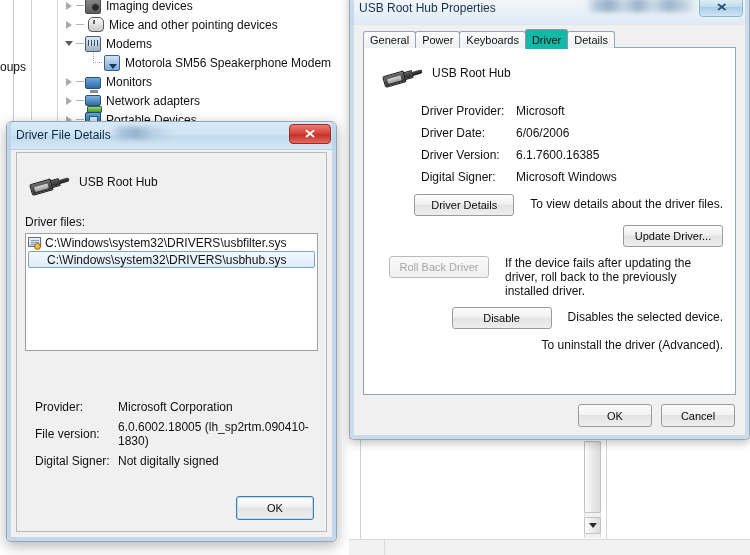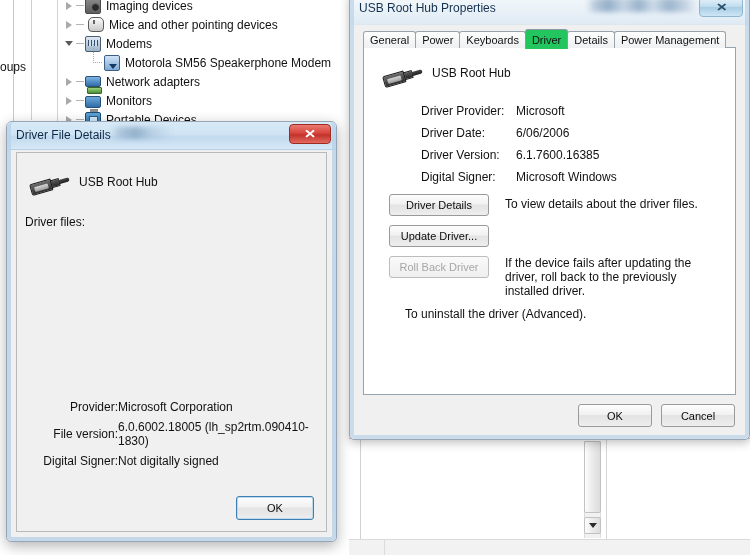--- a/index.html
+++ b/index.html
@@ -139,21 +139,21 @@
     display: flex; align-items: center; justify-content: center;
     font-size: 11px; color: #111;
     background: linear-gradient(#fdfdfd,#eef0f2);
     border: 1px solid #97a3ad; border-bottom: none;
     border-radius: 3px 3px 0 0;
     margin-right: -1px;
     cursor: pointer;
   }
   .tab.active {
     height: 20px;
-    background: #22c55e;
+    background: #14b8a6;
     border-color: #8c98a3;
     position: relative; z-index: 4;
     margin-bottom: -1px;
     font-weight: normal;
   }
   .tabpanel {
     position: absolute; left: 13px; top: 52px; right: 13px; bottom: 44px;
     background: #ffffff;
     border: 1px solid #97a3ad;
     z-index: 2;
@@ -180,21 +180,21 @@
     background: linear-gradient(#4a4a4a,#1e1e1e); border-radius: 0 2px 2px 0;
   }
   .dev-name { font-size: 12px; color: #111; margin-left: 8px; margin-top: 6px; }
 
   .info-grid { position: absolute; left: 57px; top: 52px; }
   .info-row { display: flex; height: 22px; align-items: center; font-size: 12px; color: #111; }
   .info-key { width: 95px; }
   .info-val { }
 
   .action-list { position: absolute; left: 25px; top: 146px; right: 12px; }
-  .action-row { display: flex; align-items: flex-start; margin-bottom: 9px; }
+  .action-row { display: flex; align-items: flex-start; margin-bottom: 9px; justify-content: flex-end; }
   .win-btn {
     width: 100px; height: 22px; flex: 0 0 100px;
     background: linear-gradient(#fdfdfd 0%, #f1f1f1 46%, #e3e3e3 50%, #eeeeee 100%);
     border: 1px solid #9a9a9a; border-radius: 3px;
     font-size: 11px; color: #0b0b0b; font-family: "Liberation Sans", sans-serif;
     display: flex; align-items: center; justify-content: center;
     cursor: pointer;
   }
   .win-btn.disabled { color: #a6a6a6; border-color: #bcbcbc;
     background: linear-gradient(#fafafa,#efefef); cursor: default; }
@@ -277,21 +277,21 @@
     background:#8899aa;
   }
   .file-icon .badge {
     position: absolute; left: 6px; top: 7px; width: 7px; height: 7px;
     background: radial-gradient(circle at 40% 35%, #ffd25a, #d79b12);
     border: 1px solid #9a6c06; border-radius: 50%;
   }
 
   .dfd-info { position: absolute; left: 18px; top: 240px; right: 10px; }
   .dfd-info-row { display: flex; height: 27px; align-items: center; font-size: 12px; color: #111; }
-  .dfd-info-key { width: 83px; flex: 0 0 83px; text-align: right; }
+  .dfd-info-key { width: 83px; flex: 0 0 83px; }
 
   .dfd-footer { position: absolute; right: 12px; bottom: 11px; }
   .btn-default {
     width: 78px; height: 24px;
     background: linear-gradient(#fdfdfd 0%, #f1f1f1 46%, #e3e3e3 50%, #eeeeee 100%);
     border: 1px solid #3c7fb1; border-radius: 3px;
     box-shadow: 0 0 0 1px #bcd9ee inset;
     font-size: 11px; color: #0b0b0b;
     display: flex; align-items: center; justify-content: center;
     cursor: pointer;
@@ -375,31 +375,31 @@
         <span class="tree-dots"></span>
         <span class="tree-icon ic-modem-dev"></span>
         <span class="tree-label">Motorola SM56 Speakerphone Modem</span>
       </div>
 
       <div class="tree-row">
         <span class="tw">
             <span class="arrow-hollow"></span>
           </span>
         <span class="tree-dash"></span>
-        <span class="tree-icon ic-network"></span>
-        <span class="tree-label">Network adapters</span>
+        <span class="tree-icon ic-monitor"></span>
+        <span class="tree-label">Monitors</span>
       </div>
 
       <div class="tree-row">
         <span class="tw">
             <span class="arrow-hollow"></span>
           </span>
         <span class="tree-dash"></span>
-        <span class="tree-icon ic-monitor"></span>
-        <span class="tree-label">Monitors</span>
+        <span class="tree-icon ic-network"></span>
+        <span class="tree-label">Network adapters</span>
       </div>
 
       <div class="tree-row">
         <span class="tw">
             <span class="arrow-hollow"></span>
           </span>
         <span class="tree-dash"></span>
         <span class="tree-icon ic-portable"></span>
         <span class="tree-label">Portable Devices</span>
       </div>
@@ -429,21 +429,20 @@
         <span class="x">✕</span>
       </div>
     </div>
 
     <div class="tabstrip">
       <div class="tab">General</div>
       <div class="tab">Power</div>
       <div class="tab">Keyboards</div>
       <div class="tab active">Driver</div>
       <div class="tab">Details</div>
-      <div class="tab">Power Management</div>
     </div>
 
     <div class="tabpanel">
 
       <div class="dev-head">
         <span class="usb-icon-wrap">
           <span class="usb-plug">
             <span class="body"></span>
               <span class="neck"></span>
               <span class="cord"></span>
@@ -480,20 +479,24 @@
 
         <div class="action-row">
           <button class="win-btn">Update Driver...</button>
         </div>
 
         <div class="action-row two-line">
           <button class="win-btn disabled">Roll Back Driver</button>
           <span class="action-desc">If the device fails after updating the driver, roll back to the previously installed driver.</span>
         </div>
 
+        <div class="action-row">
+          <button class="win-btn">Disable</button>
+          <span class="action-desc">Disables the selected device.</span>
+        </div>
 
         <div class="action-row uninstall">
           <span class="action-desc">To uninstall the driver (Advanced).</span>
         </div>
 
       </div>
     </div>
 
     <div class="props-footer">
       <button class="win-btn">OK</button>
@@ -520,20 +523,32 @@
             <span class="body"></span>
               <span class="neck"></span>
               <span class="cord"></span>
           </span>
         </span>
         <span class="dev-name">USB Root Hub</span>
       </div>
 
       <div class="dfd-files-label">Driver files:</div>
 
+      <div class="file-list">
+        <div class="file-row">
+          <span class="file-icon">
+            <span class="scr"></span>
+              <span class="badge"></span>
+          </span>
+          <span>C:\Windows\system32\DRIVERS\usbfilter.sys</span>
+        </div>
+        <div class="file-row selected">
+          <span>C:\Windows\system32\DRIVERS\usbhub.sys</span>
+        </div>
+      </div>
 
       <div class="dfd-info">
         <div class="dfd-info-row">
           <span class="dfd-info-key">Provider:</span>
           <span>Microsoft Corporation</span>
         </div>
         <div class="dfd-info-row">
           <span class="dfd-info-key">File version:</span>
           <span>6.0.6002.18005 (lh_sp2rtm.090410-1830)</span>
         </div>

